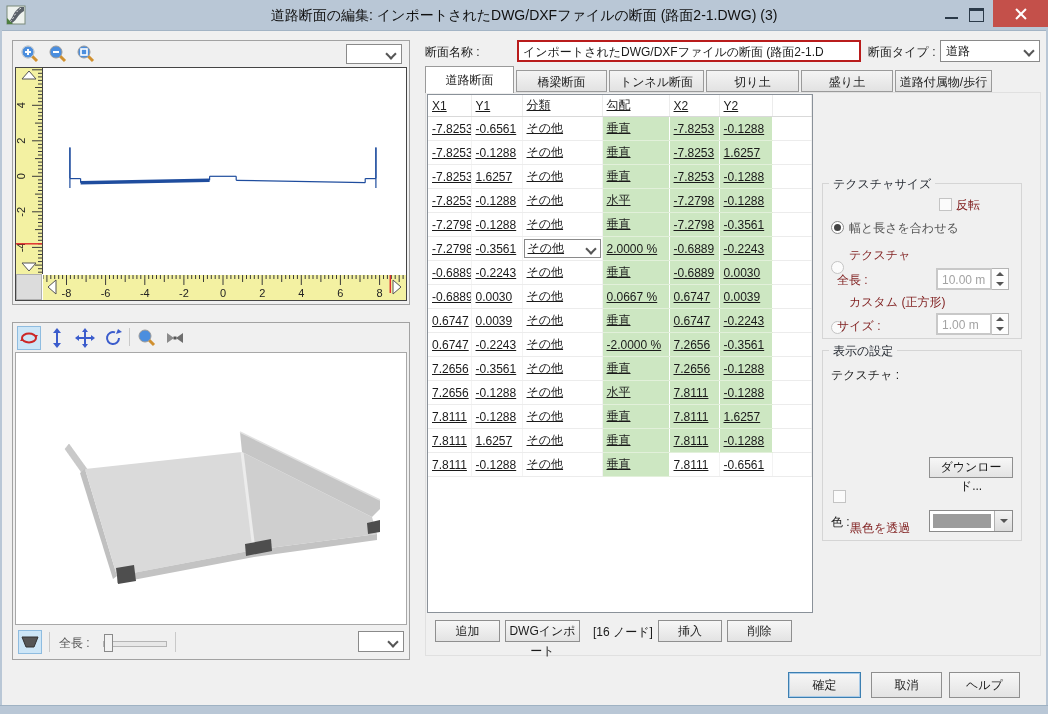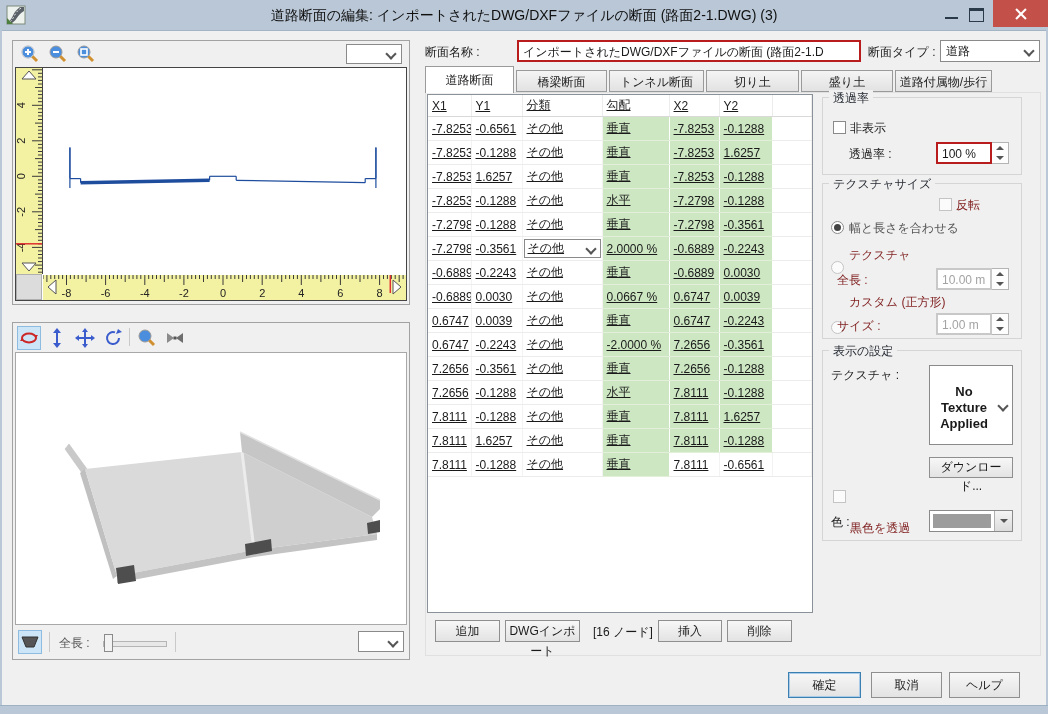--- a/index.html
+++ b/index.html
@@ -597,35 +597,20 @@
         </tbody>
     </table>
   </div>
 
   <div class="abs btn" style="left:435px;top:620px;width:65px;height:22px;line-height:20px;">追加</div>
   <div class="abs btn" style="left:505px;top:620px;width:75px;height:22px;line-height:20px;">DWGインポート</div>
   <span class="abs lbl" style="left:593px;top:624px;">[16 ノード]</span>
   <div class="abs btn" style="left:658px;top:620px;width:64px;height:22px;line-height:20px;">挿入</div>
   <div class="abs btn" style="left:727px;top:620px;width:65px;height:22px;line-height:20px;">削除</div>
 
-  <div class="abs groupbox" style="left:822px;top:97px;width:198px;height:76px;">
-    <span class="grouptitle">透過率</span>
-    <div class="abs cb" style="left:10px;top:23px;"></div>
-    <span class="abs lbl" style="left:27px;top:22px;">非表示</span>
-    <span class="abs lbl" style="left:26px;top:48px;">透過率 :</span>
-    <div class="abs field" style="left:113px;top:44px;width:56px;height:22px;">100 %</div>
-    <div class="abs spinbtns" style="left:169px;top:44px;height:22px;">
-        <div>
-          <span class="tri-up"></span>
-        </div>
-        <div>
-          <span class="tri-dn"></span>
-        </div>
-      </div>
-  </div>
 
   <div class="abs groupbox" style="left:822px;top:183px;width:198px;height:154px;">
     <span class="grouptitle">テクスチャサイズ</span>
     <div class="abs cb disabled" style="left:116px;top:14px;"></div>
     <span class="abs lbl gray" style="left:133px;top:13px;">反転</span>
     <div class="abs radio checked" style="left:8px;top:37px;"></div>
     <span class="abs lbl" style="left:26px;top:36px;color:#555;">幅と長さを合わせる</span>
     <div class="abs radio disabled" style="left:8px;top:64px;"></div>
     <span class="abs lbl gray" style="left:26px;top:63px;">テクスチャ</span>
     <span class="abs lbl gray" style="left:14px;top:88px;">全長 :</span>
@@ -648,24 +633,20 @@
         </div>
         <div>
           <span class="tri-dn"></span>
         </div>
       </div>
   </div>
 
   <div class="abs groupbox" style="left:822px;top:350px;width:198px;height:189px;">
     <span class="grouptitle">表示の設定</span>
     <span class="abs lbl" style="left:8px;top:16px;">テクスチャ :</span>
-    <div class="abs" style="left:106px;top:14px;width:84px;height:80px;background:#fff;border:1px solid #8a8a8a;box-sizing:border-box;">
-      <div style="position:absolute;left:4px;top:18px;width:60px;text-align:center;font-weight:bold;font-size:13px;line-height:16px;">No Texture Applied</div>
-      <span class="chev" style="position:absolute;right:5px;top:36px;"></span>
-    </div>
     <div class="abs btn" style="left:106px;top:106px;width:84px;height:21px;line-height:19px;">ダウンロード...</div>
     <div class="abs cb disabled" style="left:10px;top:139px;"></div>
     <span class="abs lbl gray" style="left:27px;top:138px;margin-top:31px;">黒色を透過</span>
     <span class="abs lbl" style="left:8px;top:163px;">色 :</span>
     <div class="abs" style="left:106px;top:159px;width:84px;height:22px;border:1px solid #8a8a8a;box-sizing:border-box;background:#fff;display:flex;">
       <div style="flex:1;margin:3px;background:#9c9c9c;"></div>
       <div style="width:17px;background:linear-gradient(#f4f4f4,#dcdcdc);border-left:1px solid #b0b0b0;display:flex;align-items:center;justify-content:center;">
           <span class="tri-dn"></span>
         </div>
     </div>

